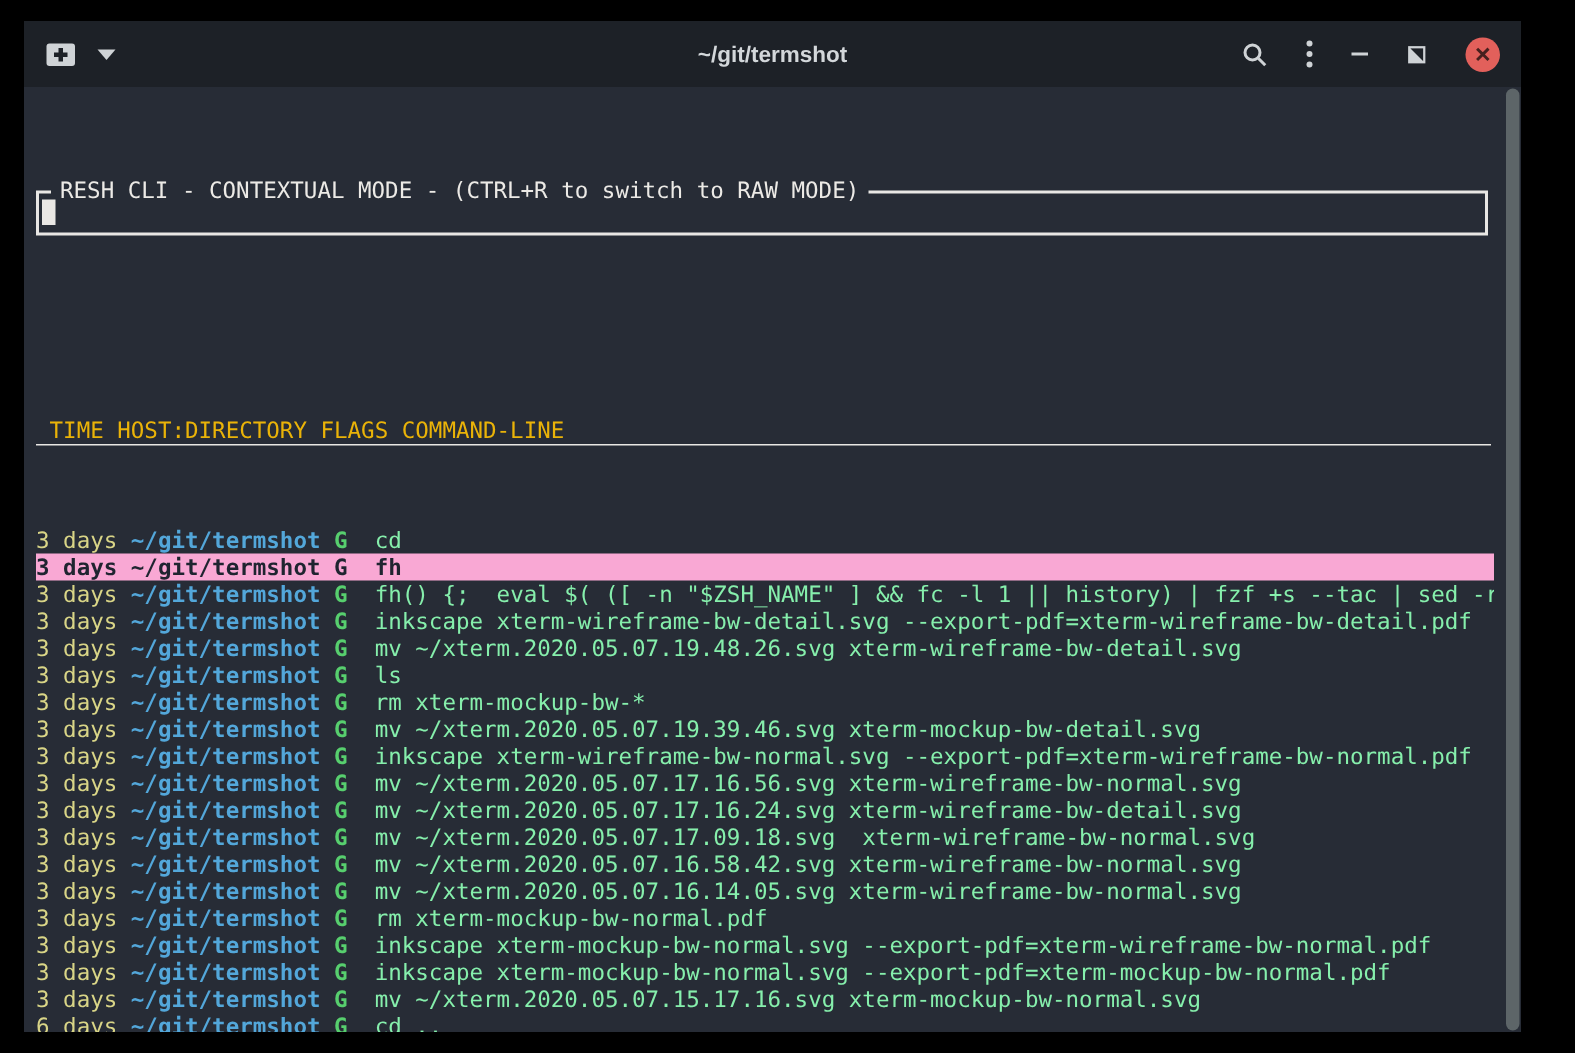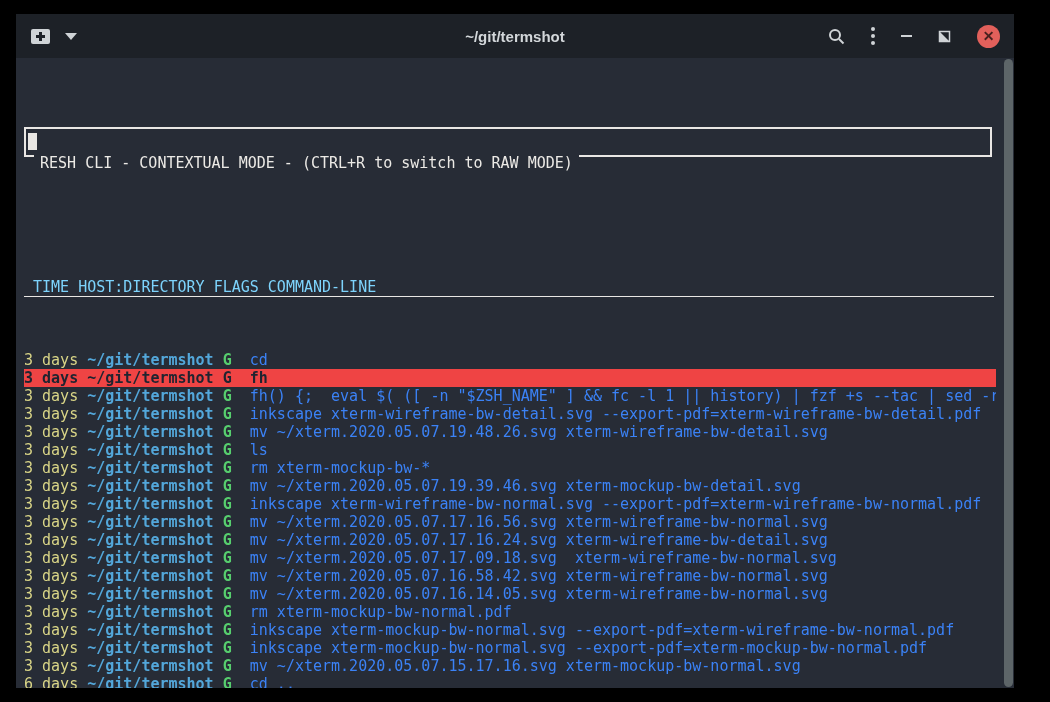--- a/index.html
+++ b/index.html
@@ -82,43 +82,42 @@
     margin: 13px 4px 0 0;
     height: 26px;
     border: 2px solid #e9e7e4;
   }
   .search-box-title {
     position: absolute;
     top: -11px; left: 8px;
     background: #272c36;
     padding: 0 6px;
     color: #eceae6;
-    margin-top: 36px;
   }
   .cursor-block {
     position: absolute;
     left: 2px; top: 4px;
     width: 9px; height: 17px;
     background: #e9e7e4;
   }
   .gap-line { height: 13px; }
   
   .table-header {
     height: 18px;
     border-bottom: 1px solid #e9e7e4;
-    color: #7dd3fc;
+    color: #eab308;
     margin-right: 2px;
   }
   .rows { }
   .row { height: 18px; }
   .row .t { color: #d9d587; text-align: center; }
   .row .d { color: #53a7da; font-weight: bold; }
   .row .f { color: #57cf6e; font-weight: bold; }
-  .row .c { color: #3b82f6; }
-  .row.selected { background: #ef4444; }
+  .row .c { color: #86efac; }
+  .row.selected { background: #f9a8d4; }
   .row.selected .t, .row.selected .d, .row.selected .f, .row.selected .c {
     color: #1f2430; font-weight: bold;
   }
   svg { display: block; }
 </style>
 </head>
 <body>
 
 <div class="window">
 

